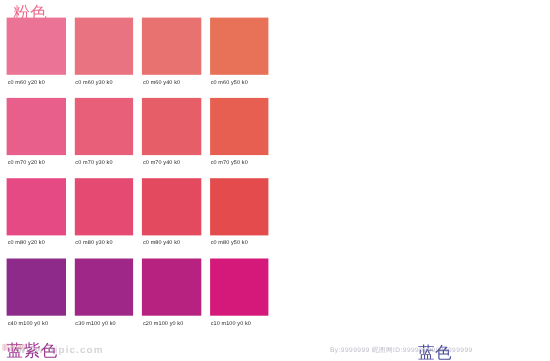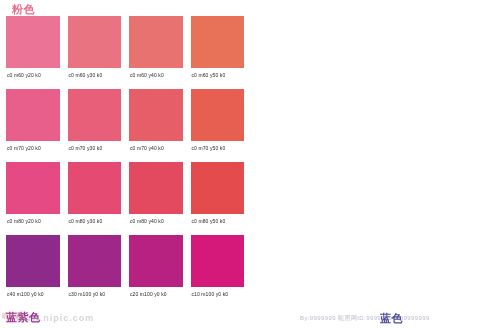--- a/index.html
+++ b/index.html
@@ -23,22 +23,22 @@
     position: absolute;
     top: 0;
     width: 250px;
     height: 328px;
   }
   .panel-left  { left: 0; }
   .panel-right { left: 250px; }
 
   .section-title {
     position: absolute;
-    font-size: 11px;
-    font-weight: bold;
+    font-size: 15px;
+    font-weight: normal;
     letter-spacing: 0.5px;
     white-space: nowrap;
     line-height: 1;
   }
   .title-pink {
     left: 12px;
     top: 4px;
     color: #ee6a8c;
   }
   .title-blueviolet {

